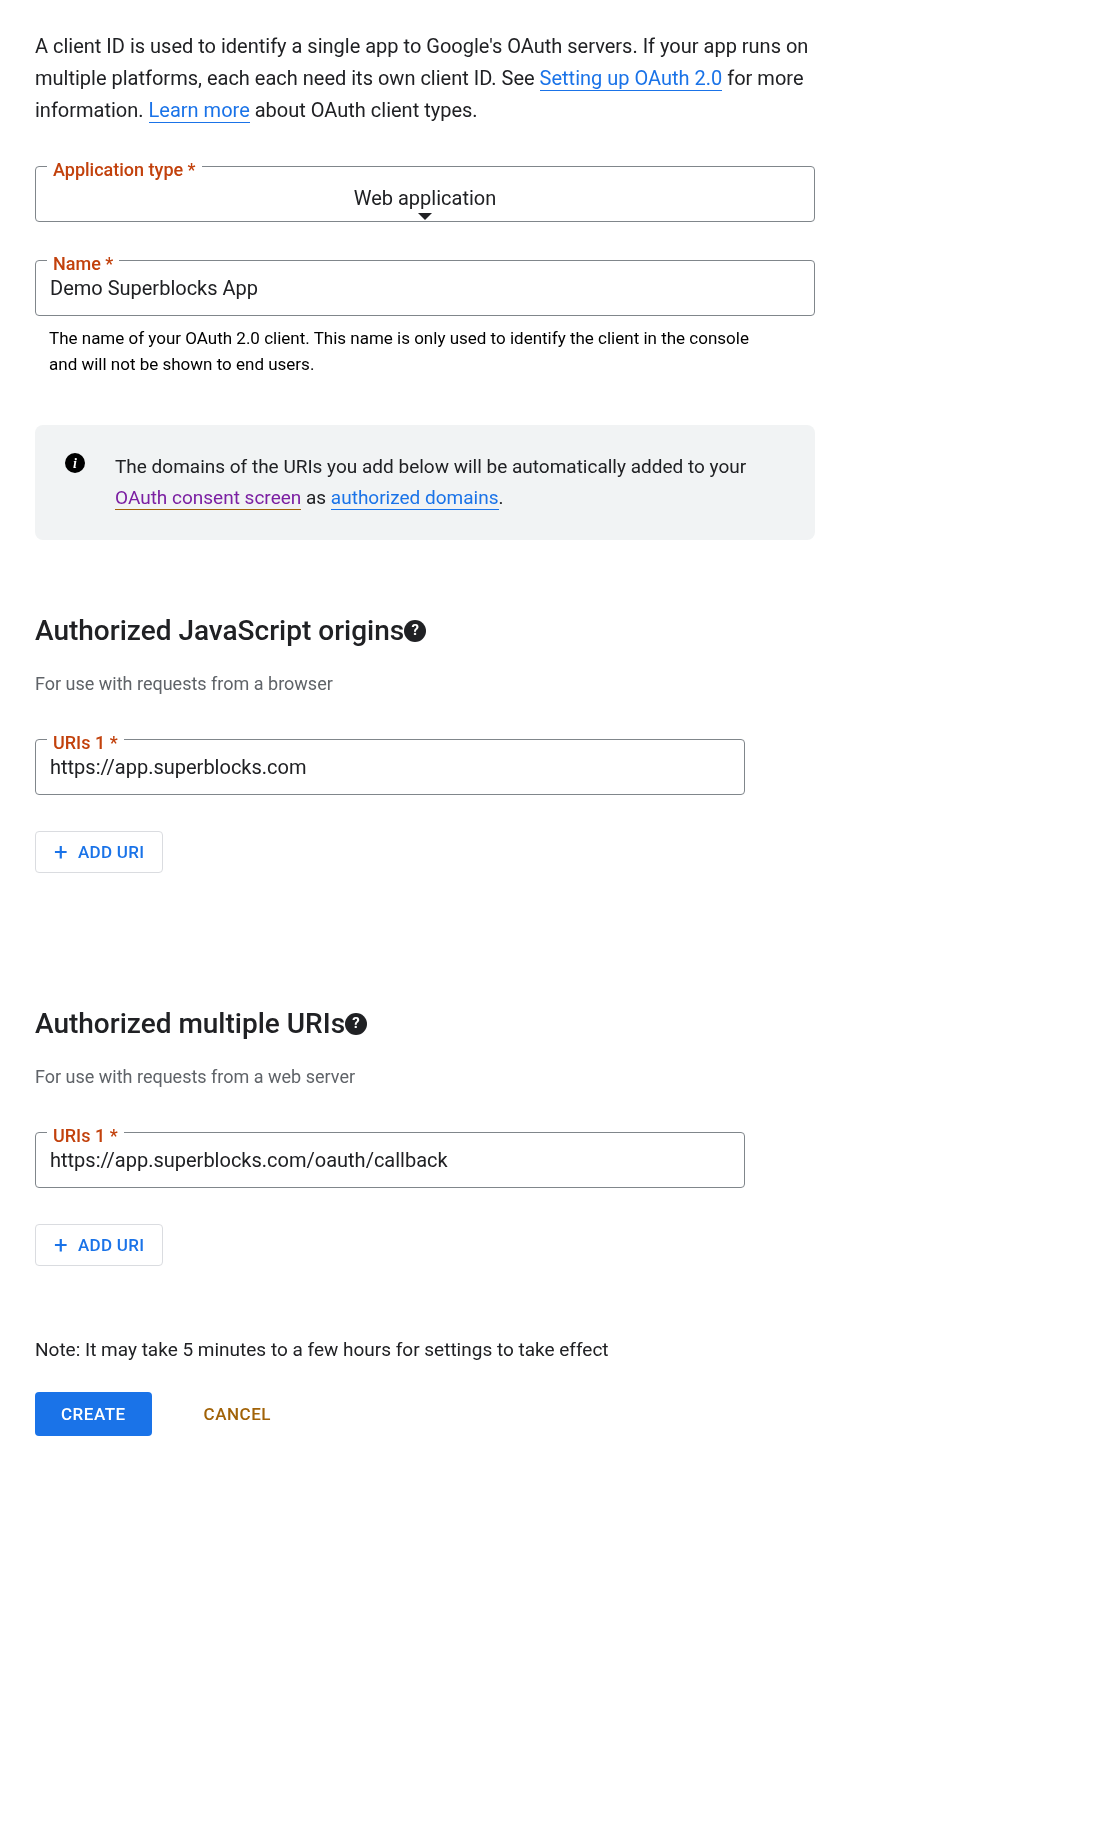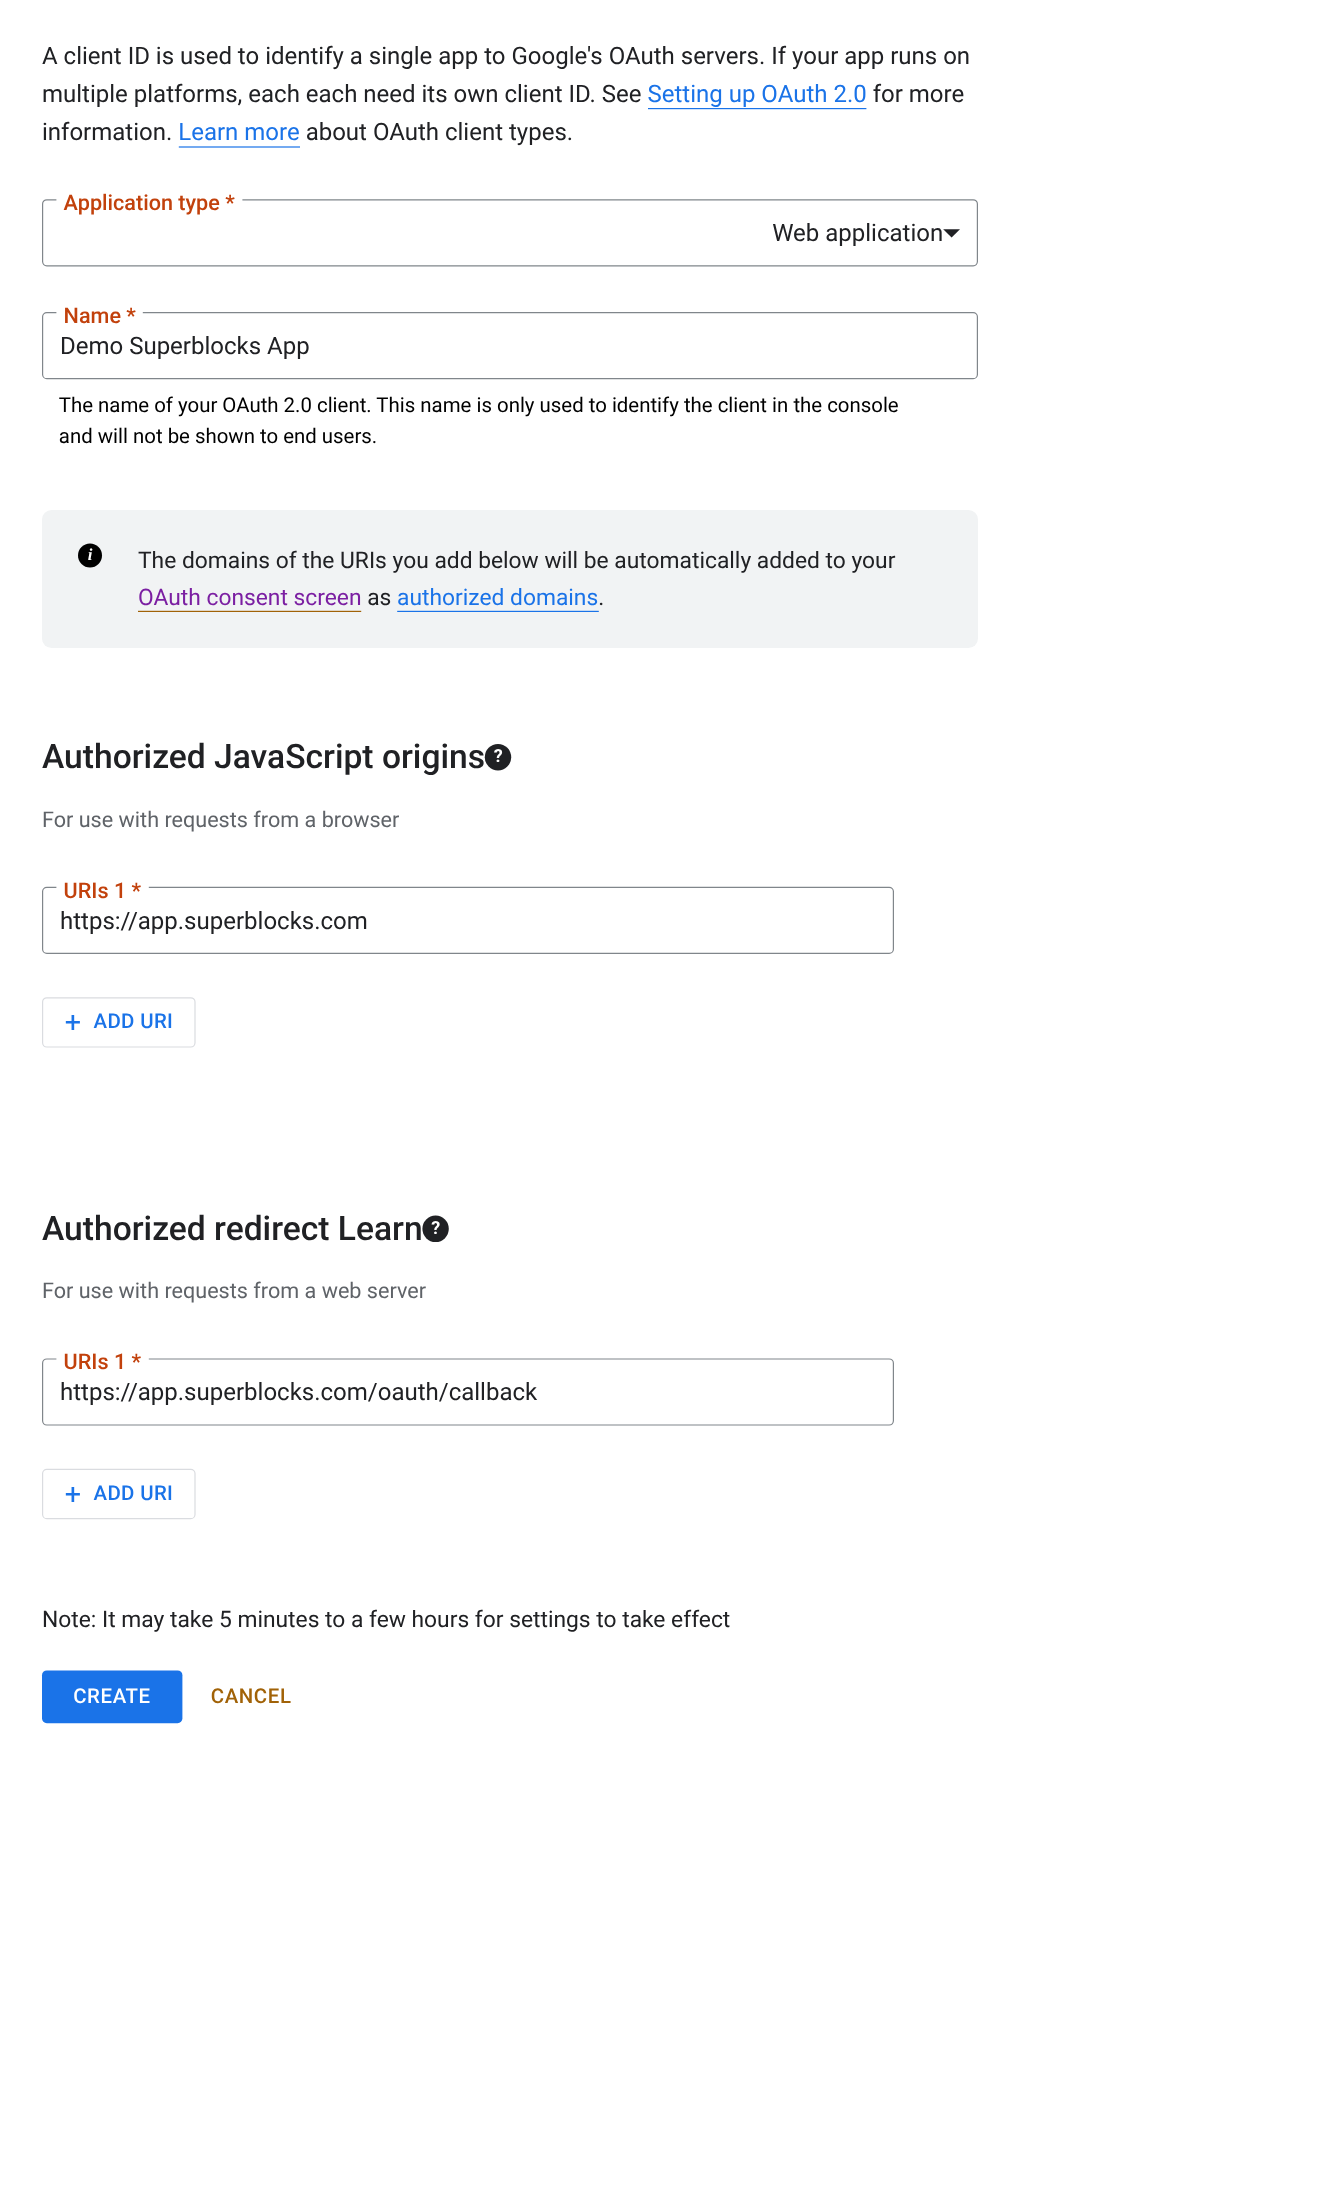--- a/index.html
+++ b/index.html
@@ -40,22 +40,23 @@
     font-size: 20px;
     color: #202124;
     background: #fff;
     font-family: inherit;
     outline: none;
     height: 56px;
   }
   .select-field {
     display: flex;
     align-items: center;
-    justify-content: flex-end;
-    cursor: pointer;
+    justify-content: space-between;
+    cursor: pointer;
+    flex-direction: column;
   }
   .select-field .arrow {
     width: 0; height: 0;
     border-left: 7px solid transparent;
     border-right: 7px solid transparent;
     border-top: 7px solid #202124;
   }
   .helper {
     font-size: 17px;
     color: #000000;
@@ -144,21 +145,21 @@
     line-height: 1;
     font-weight: 400;
   }
   .note {
     font-size: 19px;
     color: #202124;
     margin-bottom: 28px;
   }
   .button-row {
     display: flex;
-    gap: 16px;
+    gap: 44px;
     align-items: center;
   }
   .btn-primary {
     background: #1a73e8;
     color: #fff;
     border: none;
     border-radius: 4px;
     padding: 12px 26px;
     font-size: 17px;
     font-weight: 500;
@@ -236,21 +237,21 @@
 <button class="add-btn">
   <span class="plus-icon">+</span>
   <span>ADD URI</span>
 </button>
 
 <div class="section-gap"></div>
 <div style="height:40px"></div>
 
 
 <h2 class="section-title">
-  <span>Authorized redirect Learn</span>
+  <span>Authorized multiple URIs</span>
   <span class="help-circle">?</span>
 </h2>
 <p class="section-sub">For use with requests from a web server</p>
 
 <div class="field-wrap uri-field-wrap">
   <span class="field-label">URIs 1 *</span>
   <input class="field" type="text" value="https://app.superblocks.com/oauth/callback" style="">
 </div>
 
 <button class="add-btn">

